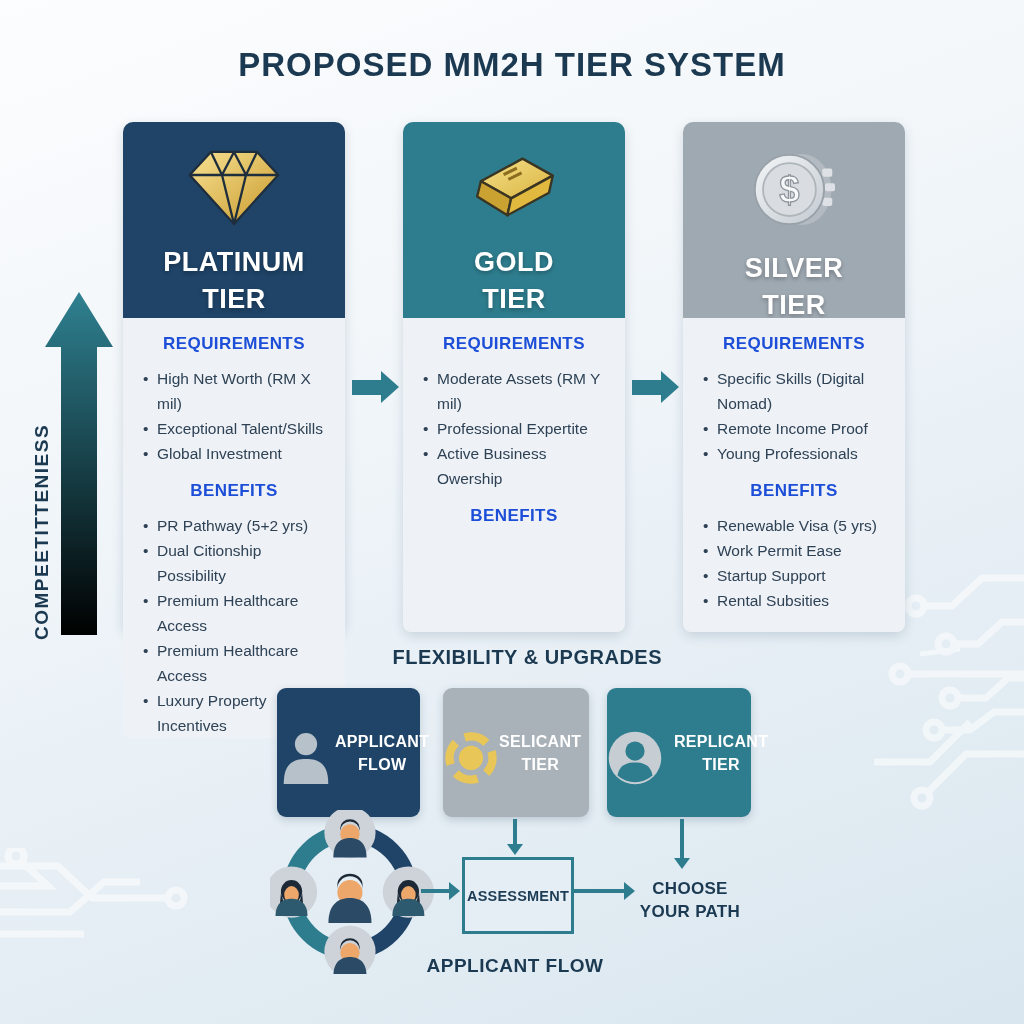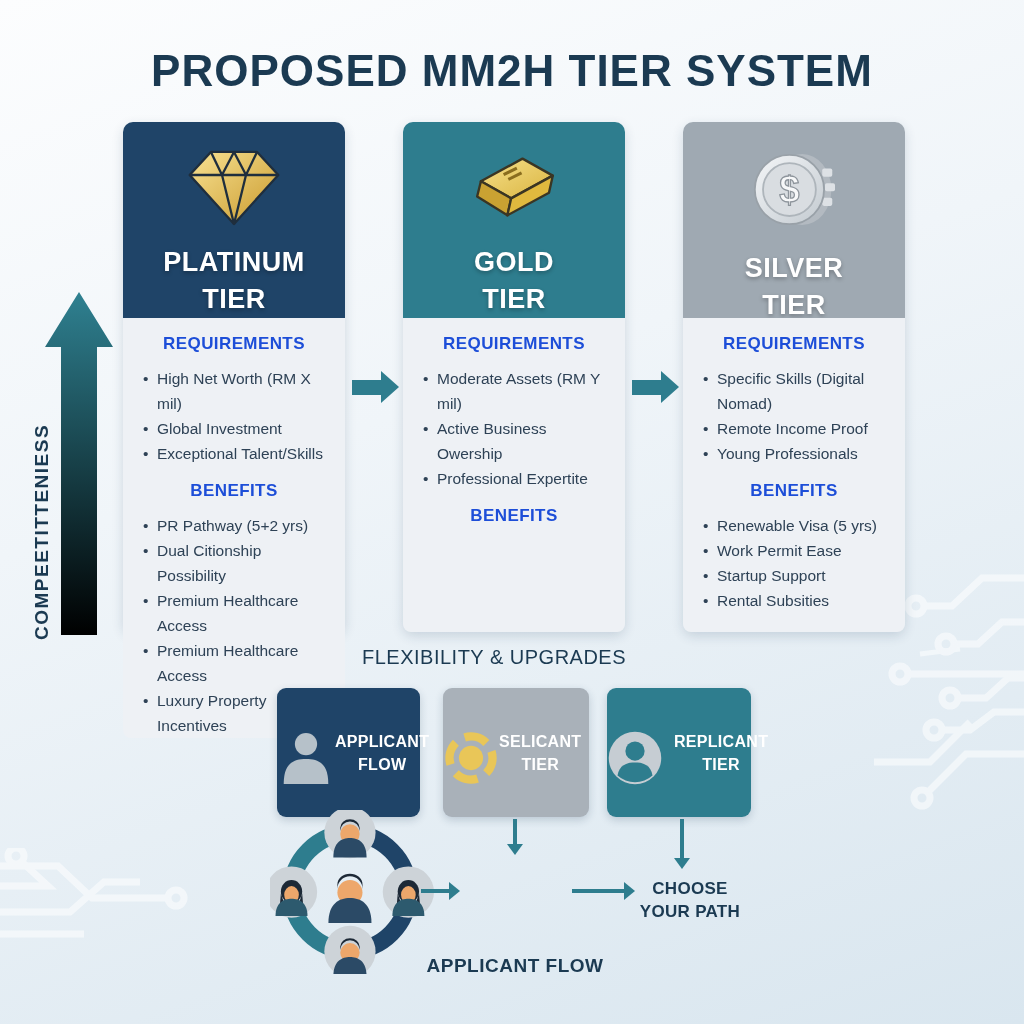--- a/index.html
+++ b/index.html
@@ -3,21 +3,21 @@
 <meta charset="utf-8">
 <style>
   html,body{margin:0;padding:0;}
   .canvas{
     position:relative;width:1024px;height:1024px;overflow:hidden;
     background:linear-gradient(160deg,#fcfdfe 0%,#f0f5f9 40%,#d9e6ef 100%);
     font-family:"Liberation Sans",sans-serif;
   }
   .page-title{
     position:absolute;left:0;right:0;top:46px;text-align:center;
-    font-size:44px;font-weight:800;color:#1b3a52;letter-spacing:1px;
+    font-size:33px;font-weight:800;color:#1b3a52;letter-spacing:1px;
   }
   
   .tier-card{position:absolute;top:122px;width:222px;height:510px;border-radius:10px;
     box-shadow:0 4px 12px rgba(25,55,85,.16);display:flex;flex-direction:column;}
   .tc-0{left:123px}.tc-1{left:403px}.tc-2{left:683px}
   .tier-header{height:196px;border-radius:10px 10px 0 0;display:flex;flex-direction:column;align-items:center;}
   .tier-icon{margin-top:24px;height:90px;display:flex;align-items:center;justify-content:center;}
   .tier-name{margin-top:16px;color:#fff;font-size:27px;font-weight:800;line-height:37px;
     text-align:center;text-shadow:0 2px 4px rgba(0,0,0,.28);letter-spacing:.5px;}
   .tier-body{flex:1;background:#eef1f5;border-radius:0 0 8px 8px;padding:16px 12px 0;}
@@ -31,22 +31,22 @@
   .v-label{position:absolute;left:26px;top:428px;height:212px;width:32px;
     writing-mode:vertical-rl;transform:rotate(180deg);text-align:center;
     font-size:19px;font-weight:800;color:#1b3a52;letter-spacing:1.5px;line-height:32px;}
   
   .upgrade-arrow{position:absolute;top:371px;width:47px;height:32px;}
   .ua-0{left:352px}.ua-1{left:632px}
   .upgrade-arrow .shaft{position:absolute;left:0;top:9px;width:29px;height:15px;background:#2e7d8e;}
   .upgrade-arrow .head{position:absolute;left:29px;top:0;width:0;height:0;
     border-left:18px solid #2e7d8e;border-top:16px solid transparent;border-bottom:16px solid transparent;}
   
-  .flex-label{position:absolute;left:362px;top:646px;width:300px;text-align:left;
-    font-size:20px;font-weight:400;color:#1b3a52;letter-spacing:.5px;}
+  .flex-label{position:absolute;left:362px;top:646px;width:300px;text-align:right;
+    font-size:20px;font-weight:700;color:#1b3a52;letter-spacing:.5px;}
   
   .flow-card{position:absolute;top:688px;height:129px;border-radius:9px;
     box-shadow:0 3px 9px rgba(25,55,85,.2);display:flex;flex-direction:row;align-items:center;}
   .fc-0{left:277px;width:143px}.fc-1{left:443px;width:146px}.fc-2{left:607px;width:144px}
   .fc-icon{margin-top:11px;height:54px;display:flex;align-items:center;justify-content:center;}
   .fc-label{margin-top:1px;color:#fff;font-weight:800;font-size:16px;line-height:23px;text-align:center;letter-spacing:.3px;}
   
   .vline{position:absolute;width:4px;background:#2e7d8e;}
   .vl-1{left:513px;top:819px;height:25px;}
   .vl-2{left:680px;top:819px;height:39px;}
@@ -139,22 +139,22 @@
       </div>
       <div class="tier-name">
         <div>PLATINUM</div>
         <div>TIER</div>
       </div>
     </div>
     <div class="tier-body">
       <div class="sec-heading">REQUIREMENTS</div>
       <ul class="bullets">
           <li>High Net Worth (RM X mil)</li>
+          <li>Exceptional Talent/Skills</li>
           <li>Global Investment</li>
-          <li>Exceptional Talent/Skills</li>
         </ul>
       <div class="sec-heading benefits">BENEFITS</div>
       <ul class="bullets">
           <li>PR Pathway (5+2 yrs)</li>
           <li>Dual Citionship Possibility</li>
           <li>Premium Healthcare Access</li>
           <li>Premium Healthcare Access</li>
           <li>Luxury Property Incentives</li>
         </ul>
     </div>
@@ -180,22 +180,22 @@
       </div>
       <div class="tier-name">
         <div>GOLD</div>
         <div>TIER</div>
       </div>
     </div>
     <div class="tier-body">
       <div class="sec-heading">REQUIREMENTS</div>
       <ul class="bullets">
           <li>Moderate Assets (RM Y mil)</li>
+          <li>Professional Expertite</li>
           <li>Active Business Owership</li>
-          <li>Professional Expertite</li>
         </ul>
       <div class="sec-heading benefits">BENEFITS</div>
     </div>
   </div>
 
   <div class="tier-card tc-2">
     <div class="tier-header" style="background: rgb(159, 169, 178);">
       <div class="tier-icon">
         <svg width="82" height="88" viewBox="0 0 90 95">
           <defs>
@@ -311,20 +311,23 @@
     <circle cx="78" cy="138" r="25" fill="#cdd3d8"></circle>
     <use href="#pmale" transform="translate(78,26) scale(1.35)"></use>
     <use href="#pfem" transform="translate(21,84) scale(1.3)"></use>
     <use href="#pfem" transform="translate(135,84) scale(1.3)"></use>
     <use href="#pmale" transform="translate(78,142) scale(1.35)"></use>
     <use href="#pmale" transform="translate(78,84) scale(1.75)"></use>
   </svg>
 
   <div class="fh fh-1"></div>
   <div class="fhead fhh-1"></div>
+  <div class="assessment-box">
+    <div class="assessment-label">ASSESSMENT</div>
+  </div>
   <div class="fh fh-2"></div>
   <div class="fhead fhh-2"></div>
   <div class="choose-label">
     <div>CHOOSE</div>
     <div>YOUR PATH</div>
   </div>
   <div class="flow-caption">APPLICANT FLOW</div>
 
 </div>
 

